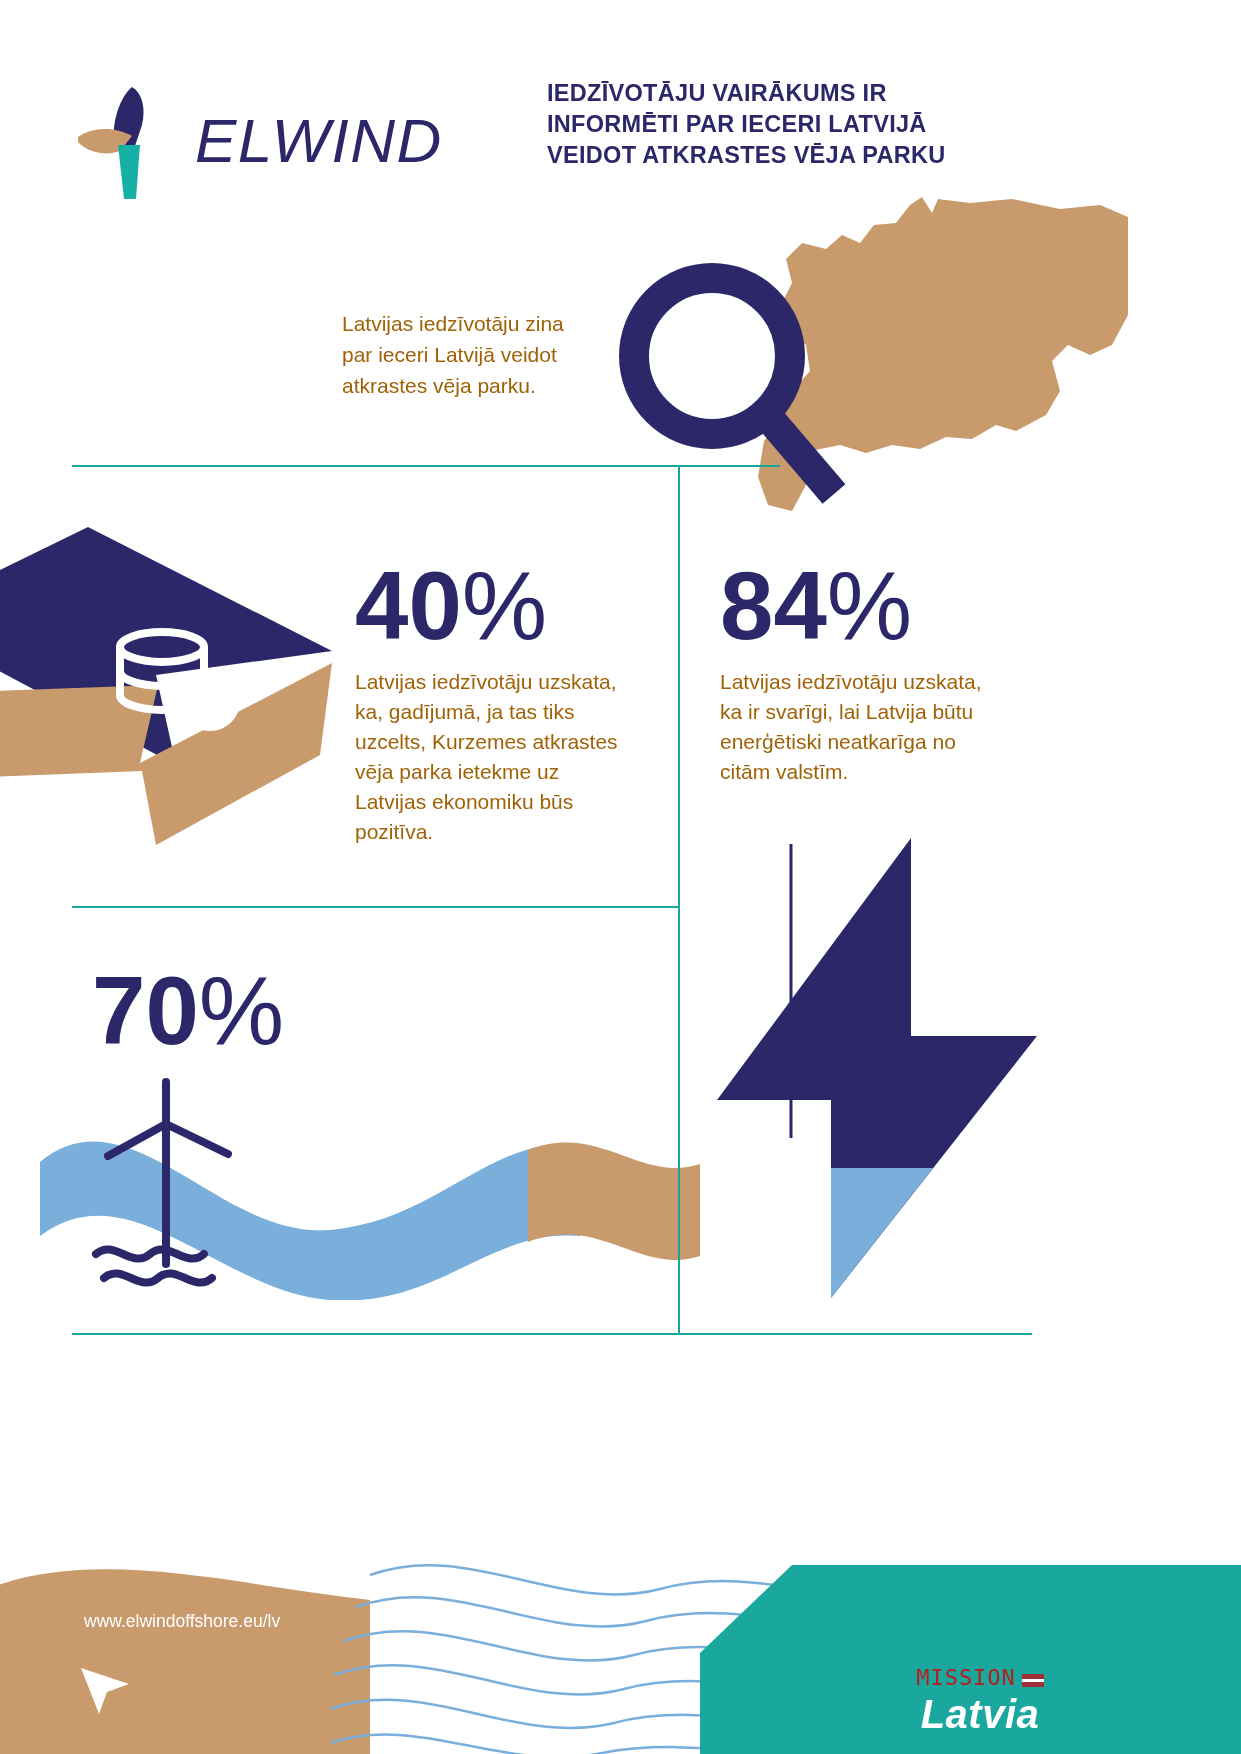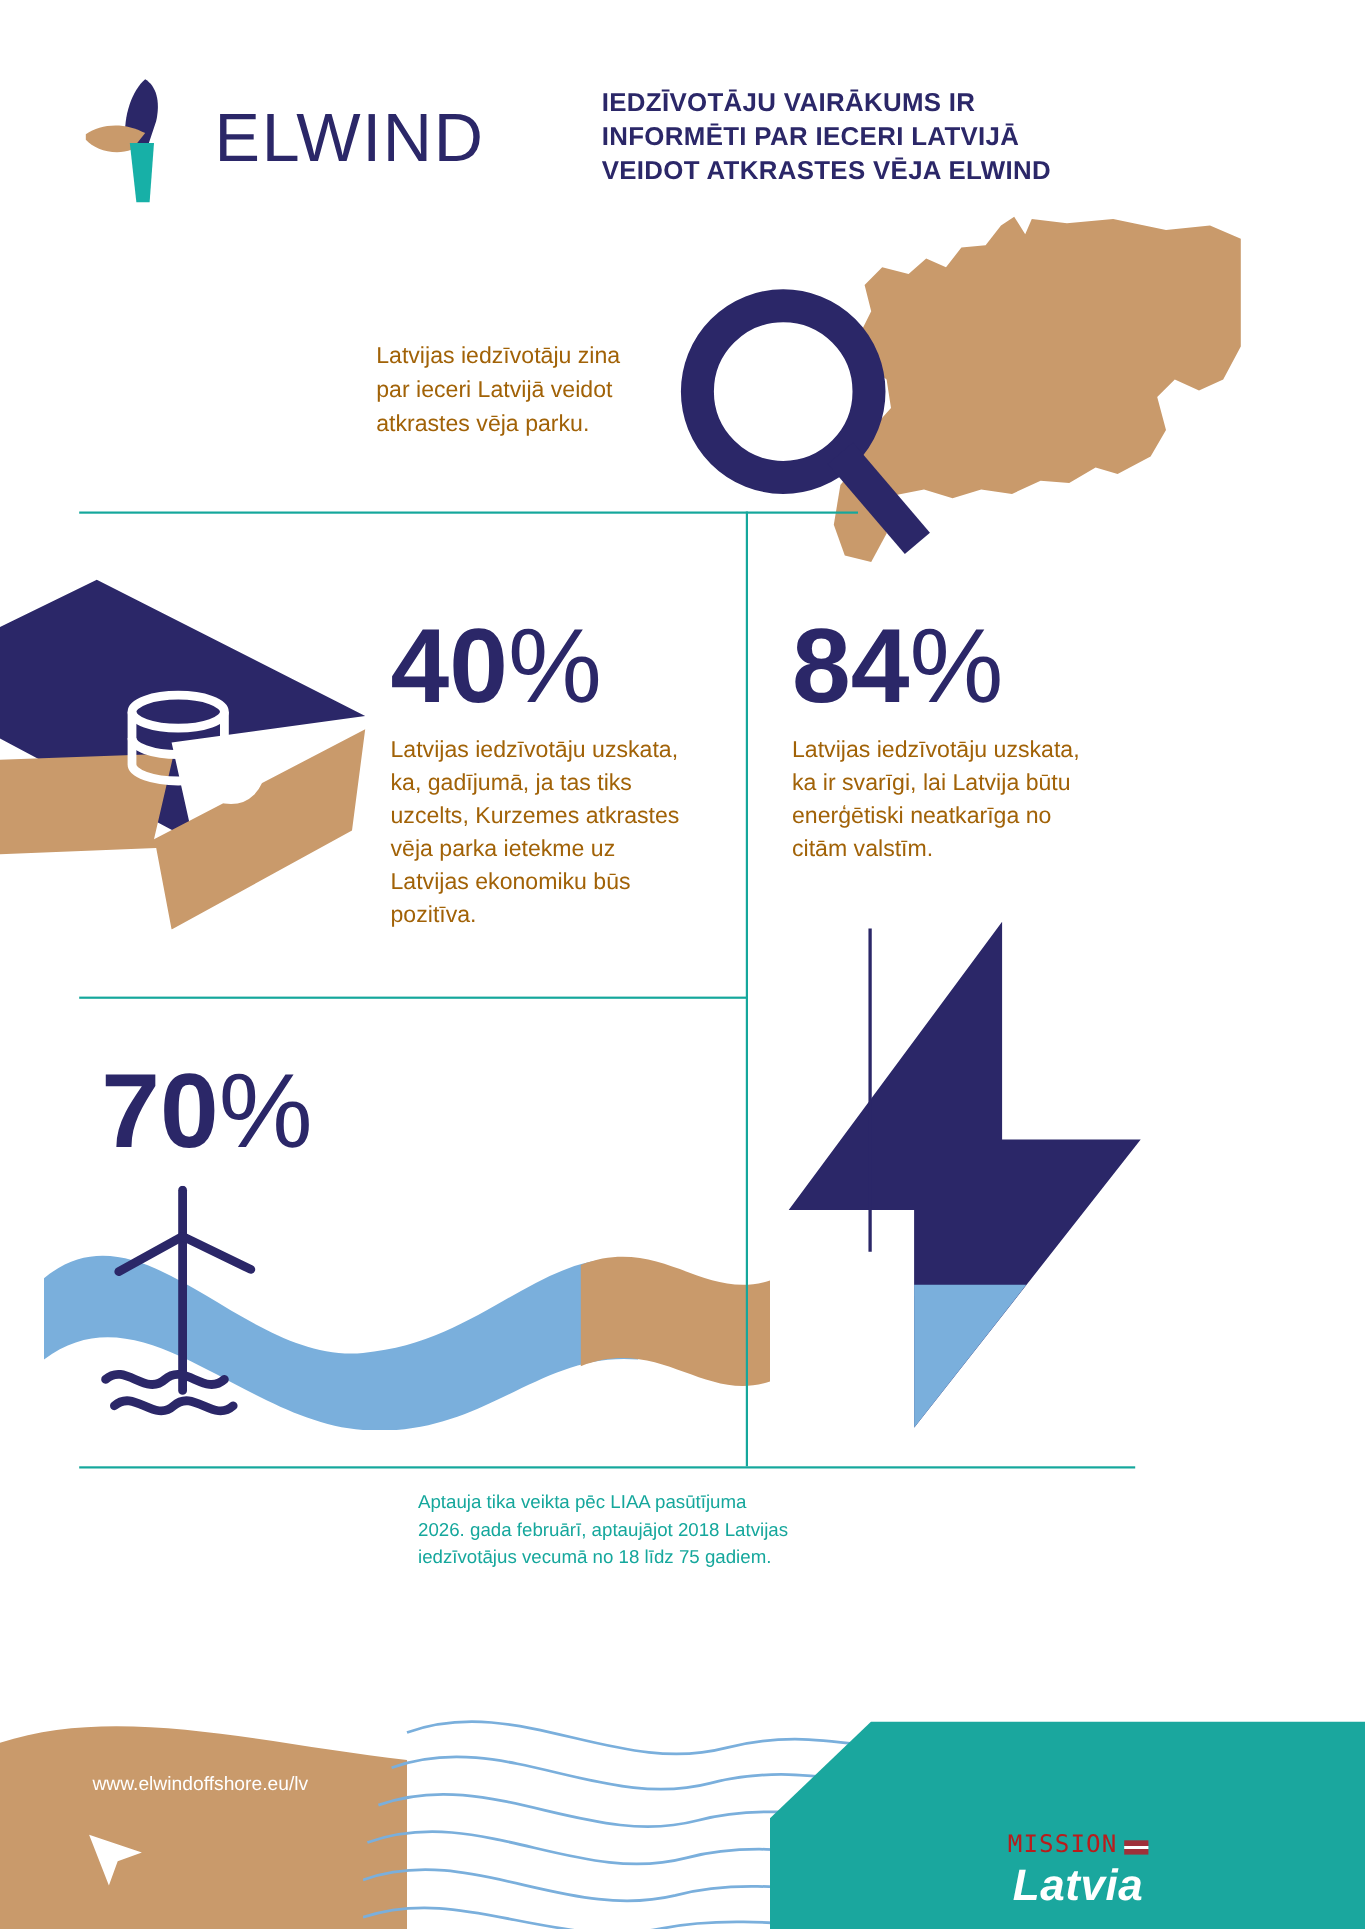--- a/index.html
+++ b/index.html
@@ -14,21 +14,21 @@
     position: relative;
     width: 1241px;
     height: 1754px;
     background: #ffffff;
     overflow: hidden;
   }
   .abs { position: absolute; }
 
   
   #logo-block {
-    left: 70px; top: 64px; width: 420px; height: 120px;
+    left: 70px; top: 79px; width: 420px; height: 120px; font-style: italic;
   }
   #logo-mark { position: absolute; left: 0px; top: 0px; width: 120px; height: 120px; }
   #logo-word {
     position: absolute; left: 125px; top: 26px;
     font-size: 62px; letter-spacing: 1.5px;
     color: #2b2768; font-weight: 400;
     font-family: "Liberation Sans", sans-serif;
   }
   #headline {
     left: 547px; top: 78px; width: 480px;
@@ -149,21 +149,21 @@
       <path d="M62 8 C72 14 76 28 72 46 L62 76 L44 62 C42 42 50 18 62 8 Z" fill="#2b2768"></path>
       <path d="M8 58 C22 48 44 47 62 57 L50 72 C34 78 16 72 8 63 Z" fill="#c99a6b"></path>
       <path d="M48 66 L70 66 L66 120 L54 120 Z" fill="#17b0a7"></path>
     </svg>
     <div id="logo-word">ELWIND</div>
   </div>
 
   <div id="headline" class="abs">
     <div>IEDZĪVOTĀJU VAIRĀKUMS IR</div>
     <div>INFORMĒTI PAR IECERI LATVIJĀ</div>
-    <div>VEIDOT ATKRASTES VĒJA ELWIND</div>
+    <div>VEIDOT ATKRASTES VĒJA PARKU</div>
   </div>
 
   <svg id="latvia-map" class="abs" viewBox="0 0 470 320">
     <path fill="#c99a6b" d="M250,10 L262,2 L272,18 L278,4 L310,8 L352,4 L400,14 L440,10 L468,22
       L468,120 L452,150 L430,160 L408,150 L392,166 L400,196 L386,220 L356,236 L336,230
       L312,244 L286,242 L260,254 L232,250 L206,258 L180,250 L150,256 L130,246 L120,224
       L132,196 L150,176 L146,150 L128,136 L120,112 L132,88 L126,64 L142,48 L166,54
       L182,40 L200,48 L214,30 L236,28 Z"></path>
     <path fill="#c99a6b" d="M120,226 L138,250 L146,290 L132,316 L108,310 L98,282 L104,246 Z"></path>
   </svg>
@@ -224,25 +224,20 @@
 
   <div id="stat-84" class="abs">
     <div class="pct"><span class="num">84</span><span class="sym">%</span></div>
     <div class="body-txt">Latvijas iedzīvotāju uzskata, ka ir svarīgi, lai Latvija būtu enerģētiski neatkarīga no citām valstīm.</div>
   </div>
 
   <div id="stat-70" class="abs">
     <div class="pct"><span class="num">70</span><span class="sym">%</span></div>
   </div>
 
-  <div id="footnote" class="abs">
-    <div>Aptauja tika veikta pēc LIAA pasūtījuma</div>
-    <div>2026. gada februārī, aptaujājot 2018 Latvijas</div>
-    <div>iedzīvotājus vecumā no 18 līdz 75 gadiem.</div>
-  </div>
 
   <svg id="footer-tan" class="abs" viewBox="0 0 380 210">
     <path fill="#c99a6b" d="M0,28 C110,-14 250,26 380,40 L380,210 L0,210 Z"></path>
   </svg>
   <svg id="footer-waves" class="abs" viewBox="0 0 560 215">
     <g fill="none" stroke="#7aafdc" stroke-width="2.5">
       <path d="M40,30 C140,-6 230,70 330,44 C420,20 490,60 560,44"></path>
       <path d="M26,62 C126,26 216,102 316,76 C406,52 486,92 560,76"></path>
       <path d="M14,96 C114,60 204,136 304,110 C394,86 482,126 560,110"></path>
       <path d="M4,130 C104,94 194,170 294,144 C384,120 476,160 560,144"></path>

